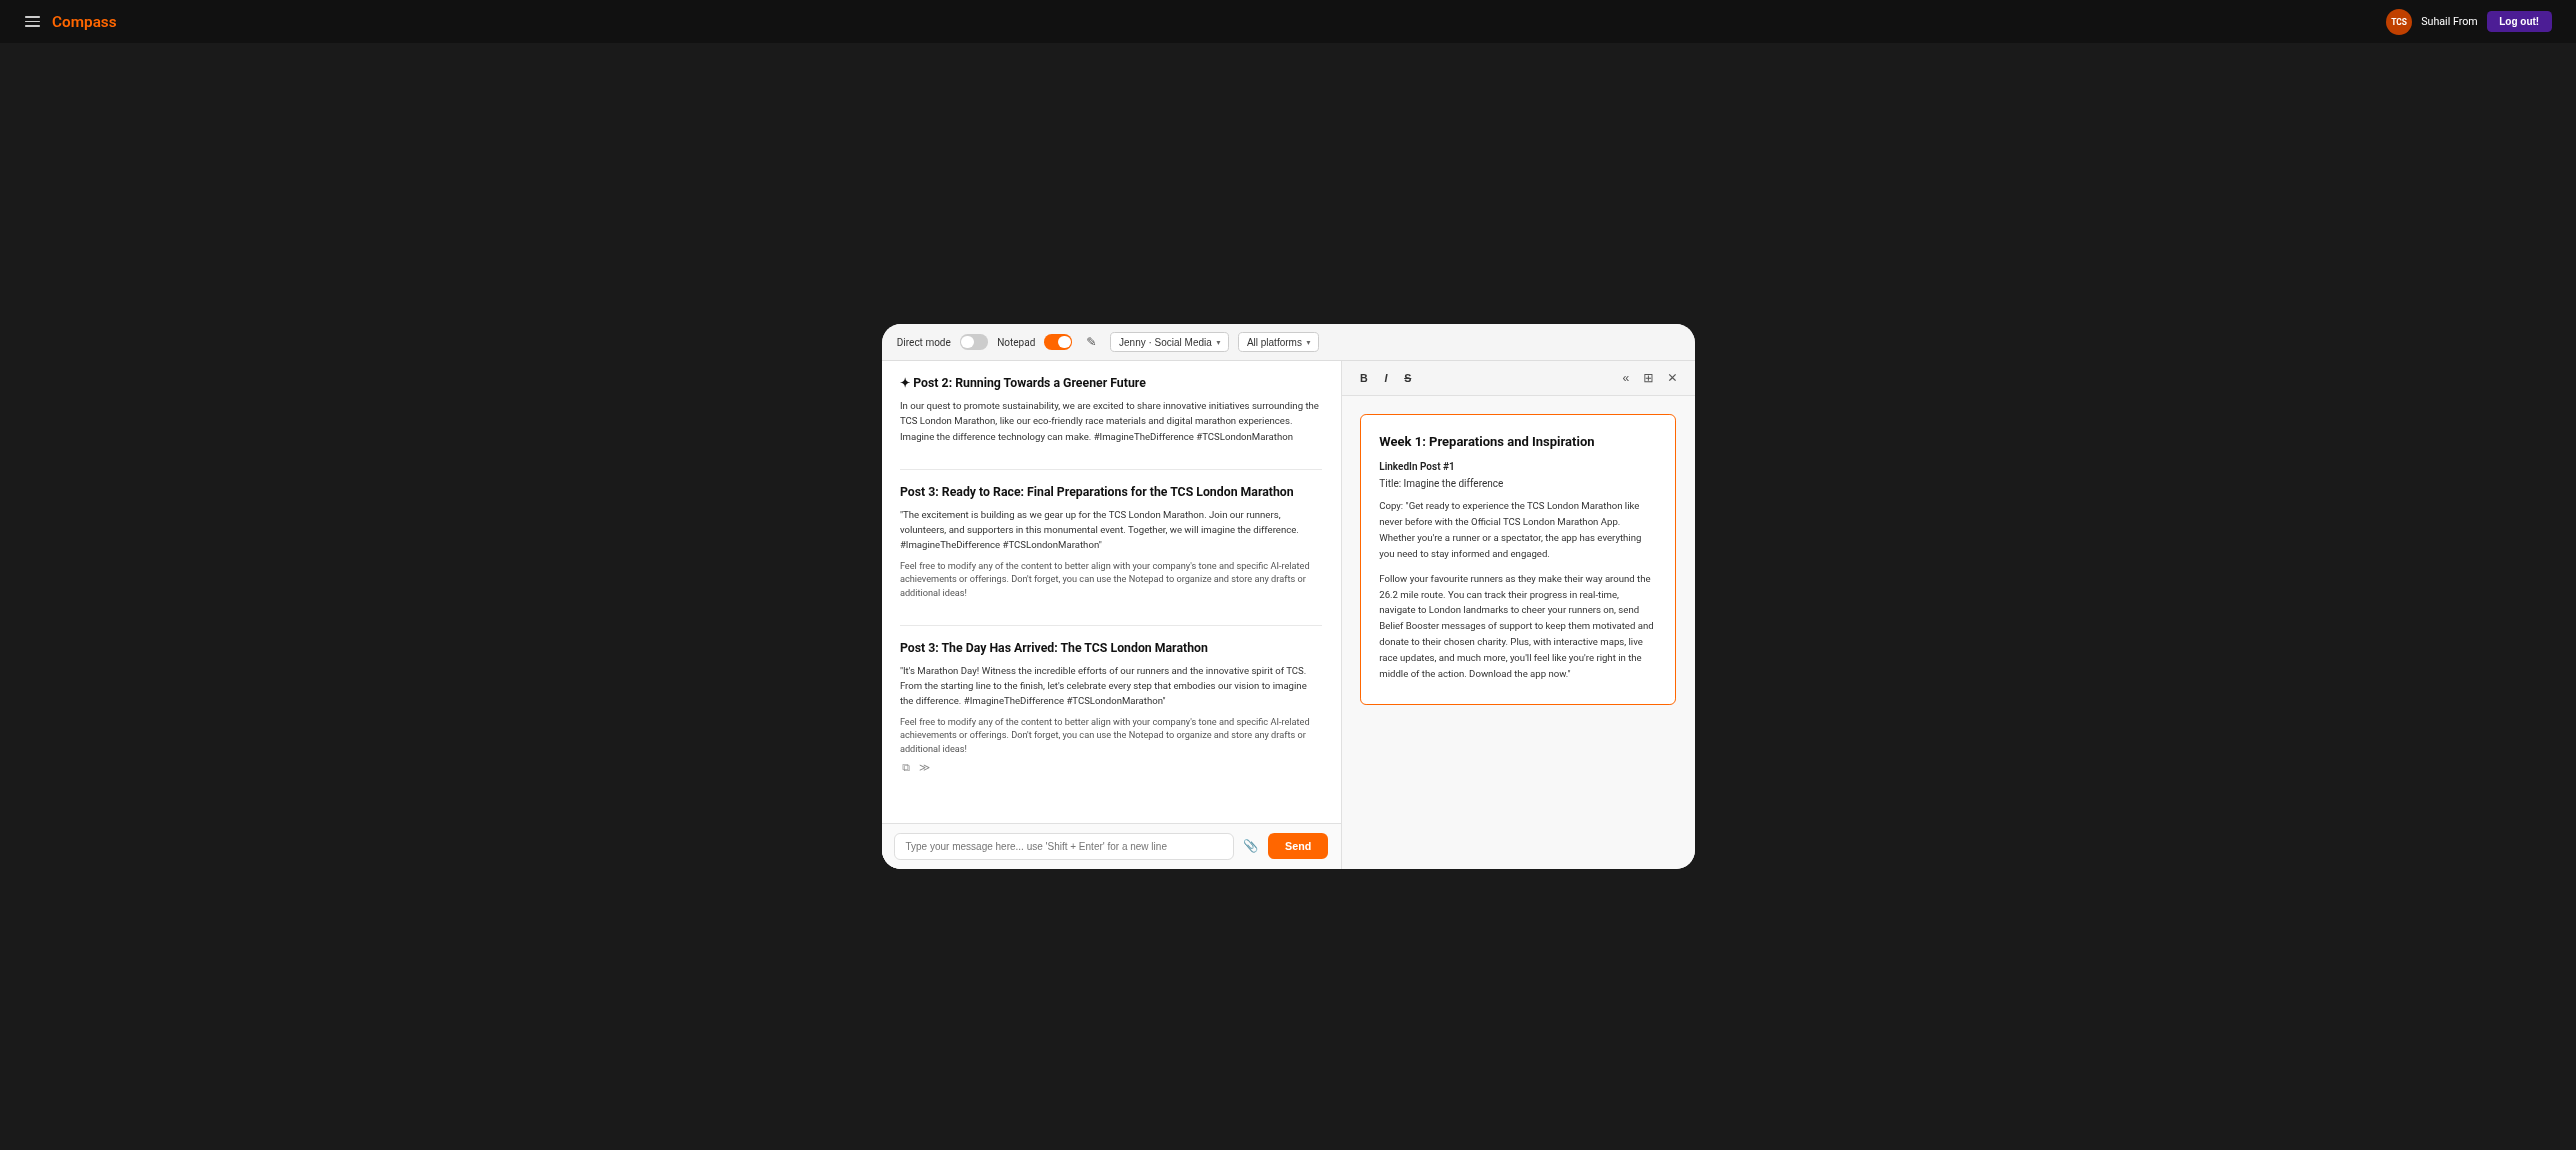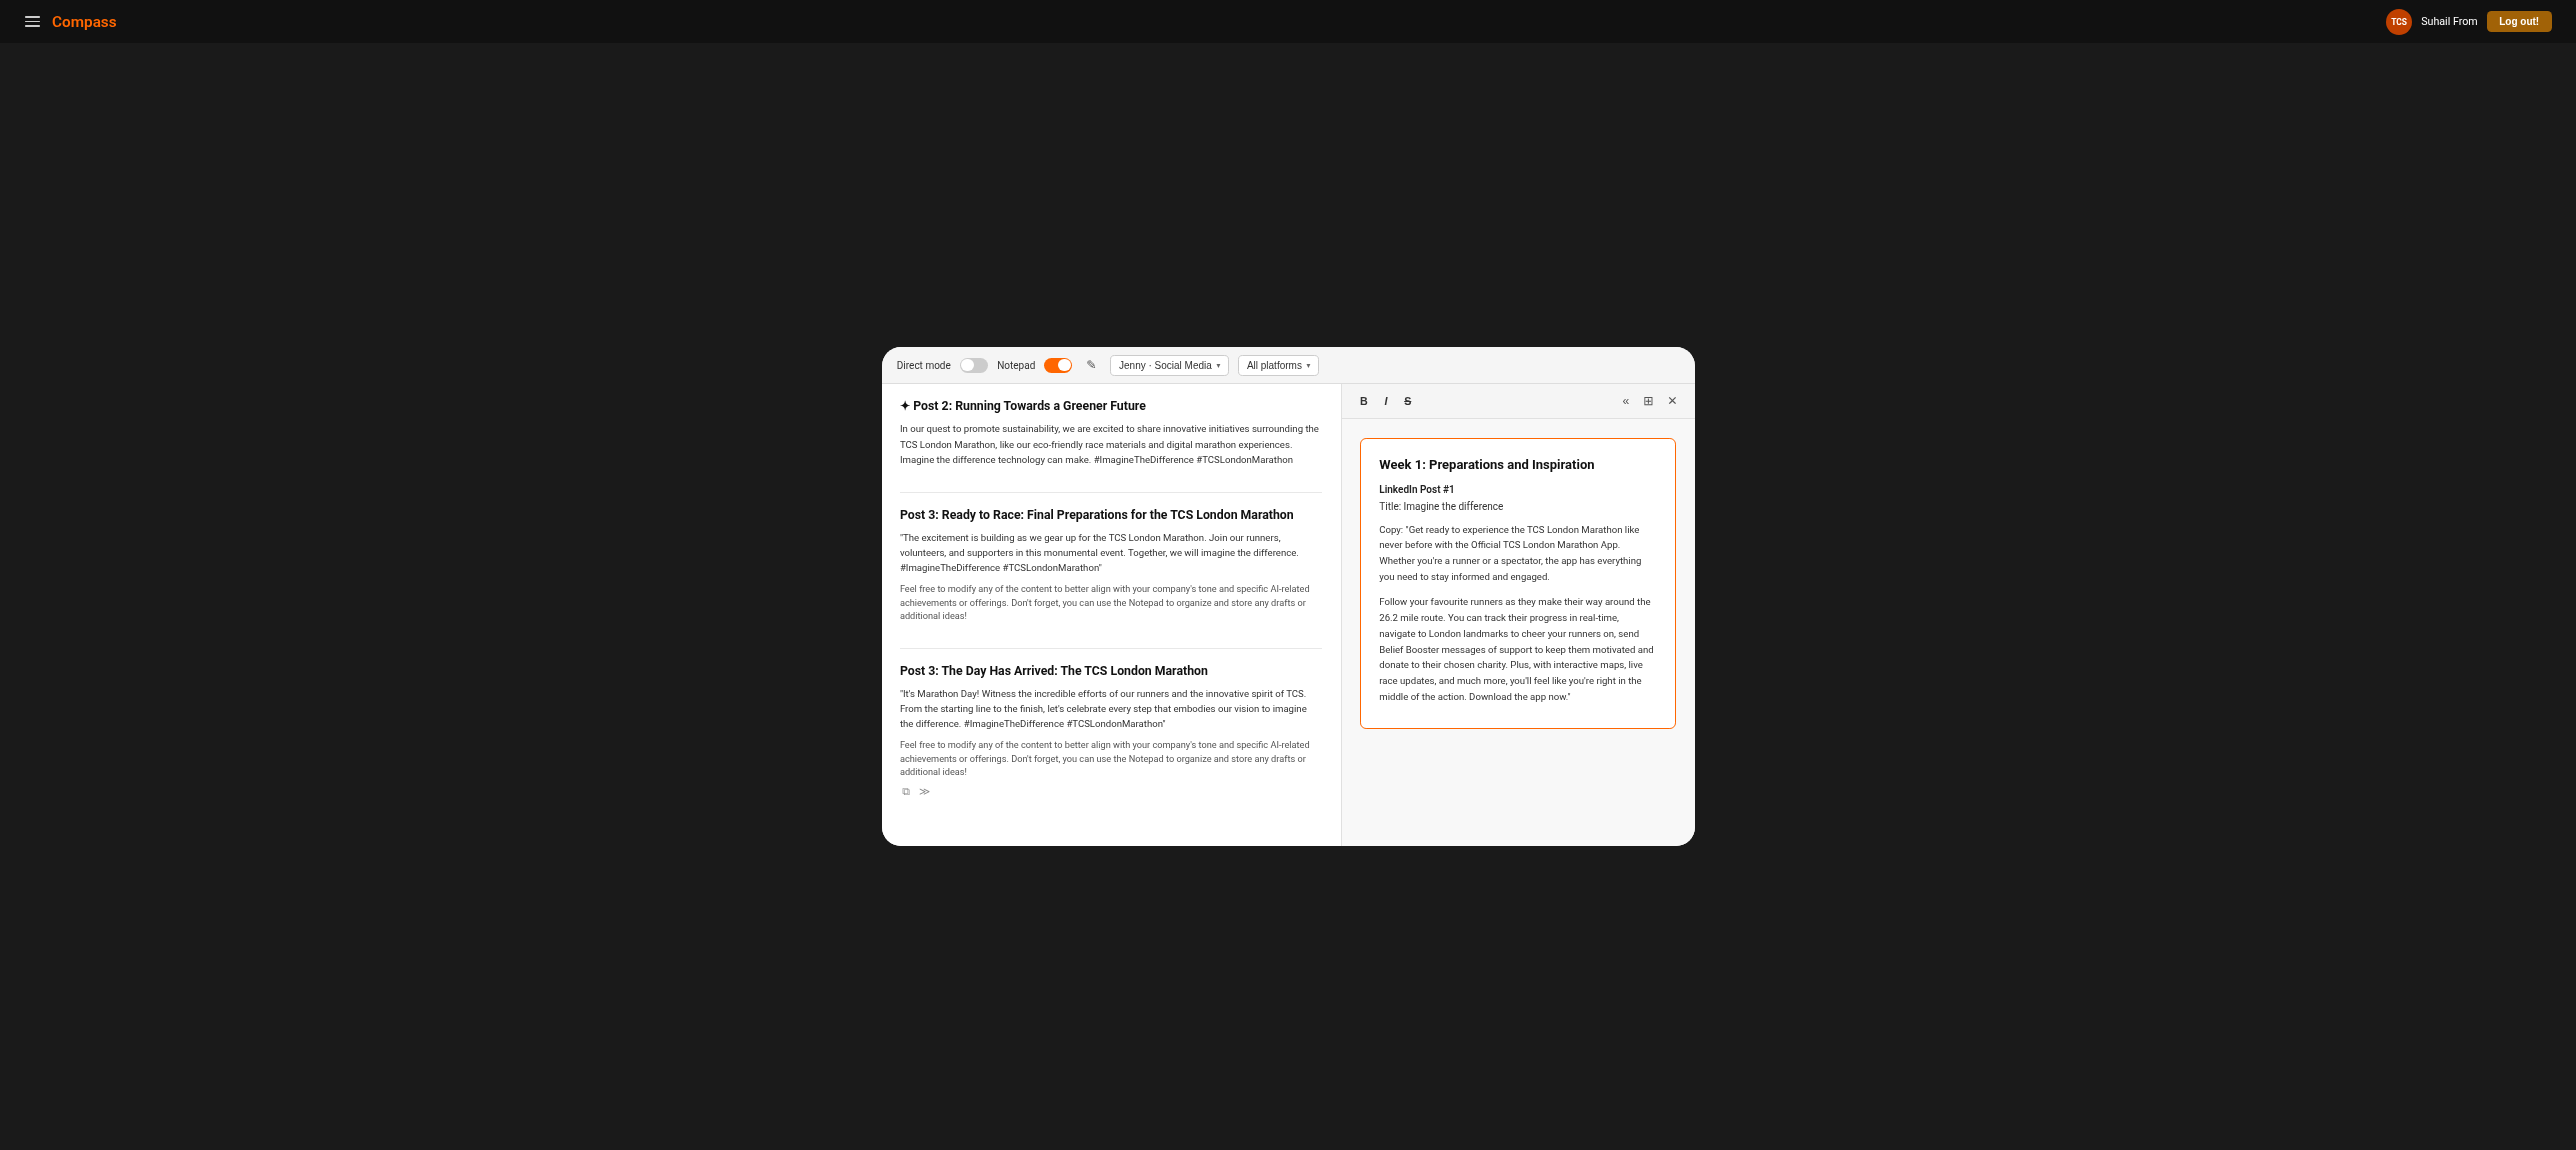--- a/index.html
+++ b/index.html
@@ -62,21 +62,21 @@
       justify-content: center;
       color: #fff;
       font-size: 8.4px;
       font-weight: 700;
     }
     .username {
       color: #fff;
       font-size: 10.7px;
     }
     .logout-btn {
-      background: #a16207;
+      background: #4c1d95;
       color: #fff;
       border: none;
       border-radius: 4.6px;
       padding: 4.6px 12.3px;
       font-size: 10px;
       font-weight: 600;
       cursor: pointer;
     }
 
     
@@ -438,20 +438,27 @@
             <p class="post-body">"It's Marathon Day! Witness the incredible efforts of our runners and the innovative spirit of TCS. From the starting line to the finish, let's celebrate every step that embodies our vision to imagine the difference. #ImagineTheDifference #TCSLondonMarathon"</p>
             <p class="post-note">Feel free to modify any of the content to better align with your company's tone and specific AI-related achievements or offerings. Don't forget, you can use the Notepad to organize and store any drafts or additional ideas!</p>
             <div class="chat-actions">
               <button class="chat-action-btn">⧉</button>
               <button class="chat-action-btn">≫</button>
             </div>
           </div>
 
         </div>
 
+        <div class="chat-input-area">
+          <input class="chat-input" type="text" placeholder="Type your message here... use 'Shift + Enter' for a new line" style="">
+          <button class="attach-btn">
+            <span>📎</span>
+          </button>
+          <button class="send-btn">Send</button>
+        </div>
       </div>
 
       <div class="notepad-panel">
         <div class="notepad-toolbar">
           <button class="fmt-btn" style="font-weight:900;">B</button>
           <button class="fmt-btn" style="font-style:italic;">I</button>
           <button class="fmt-btn" style="text-decoration:line-through;">S</button>
           <div class="notepad-toolbar-right">
             <button class="icon-btn">«</button>
             <button class="icon-btn">⊞</button>

